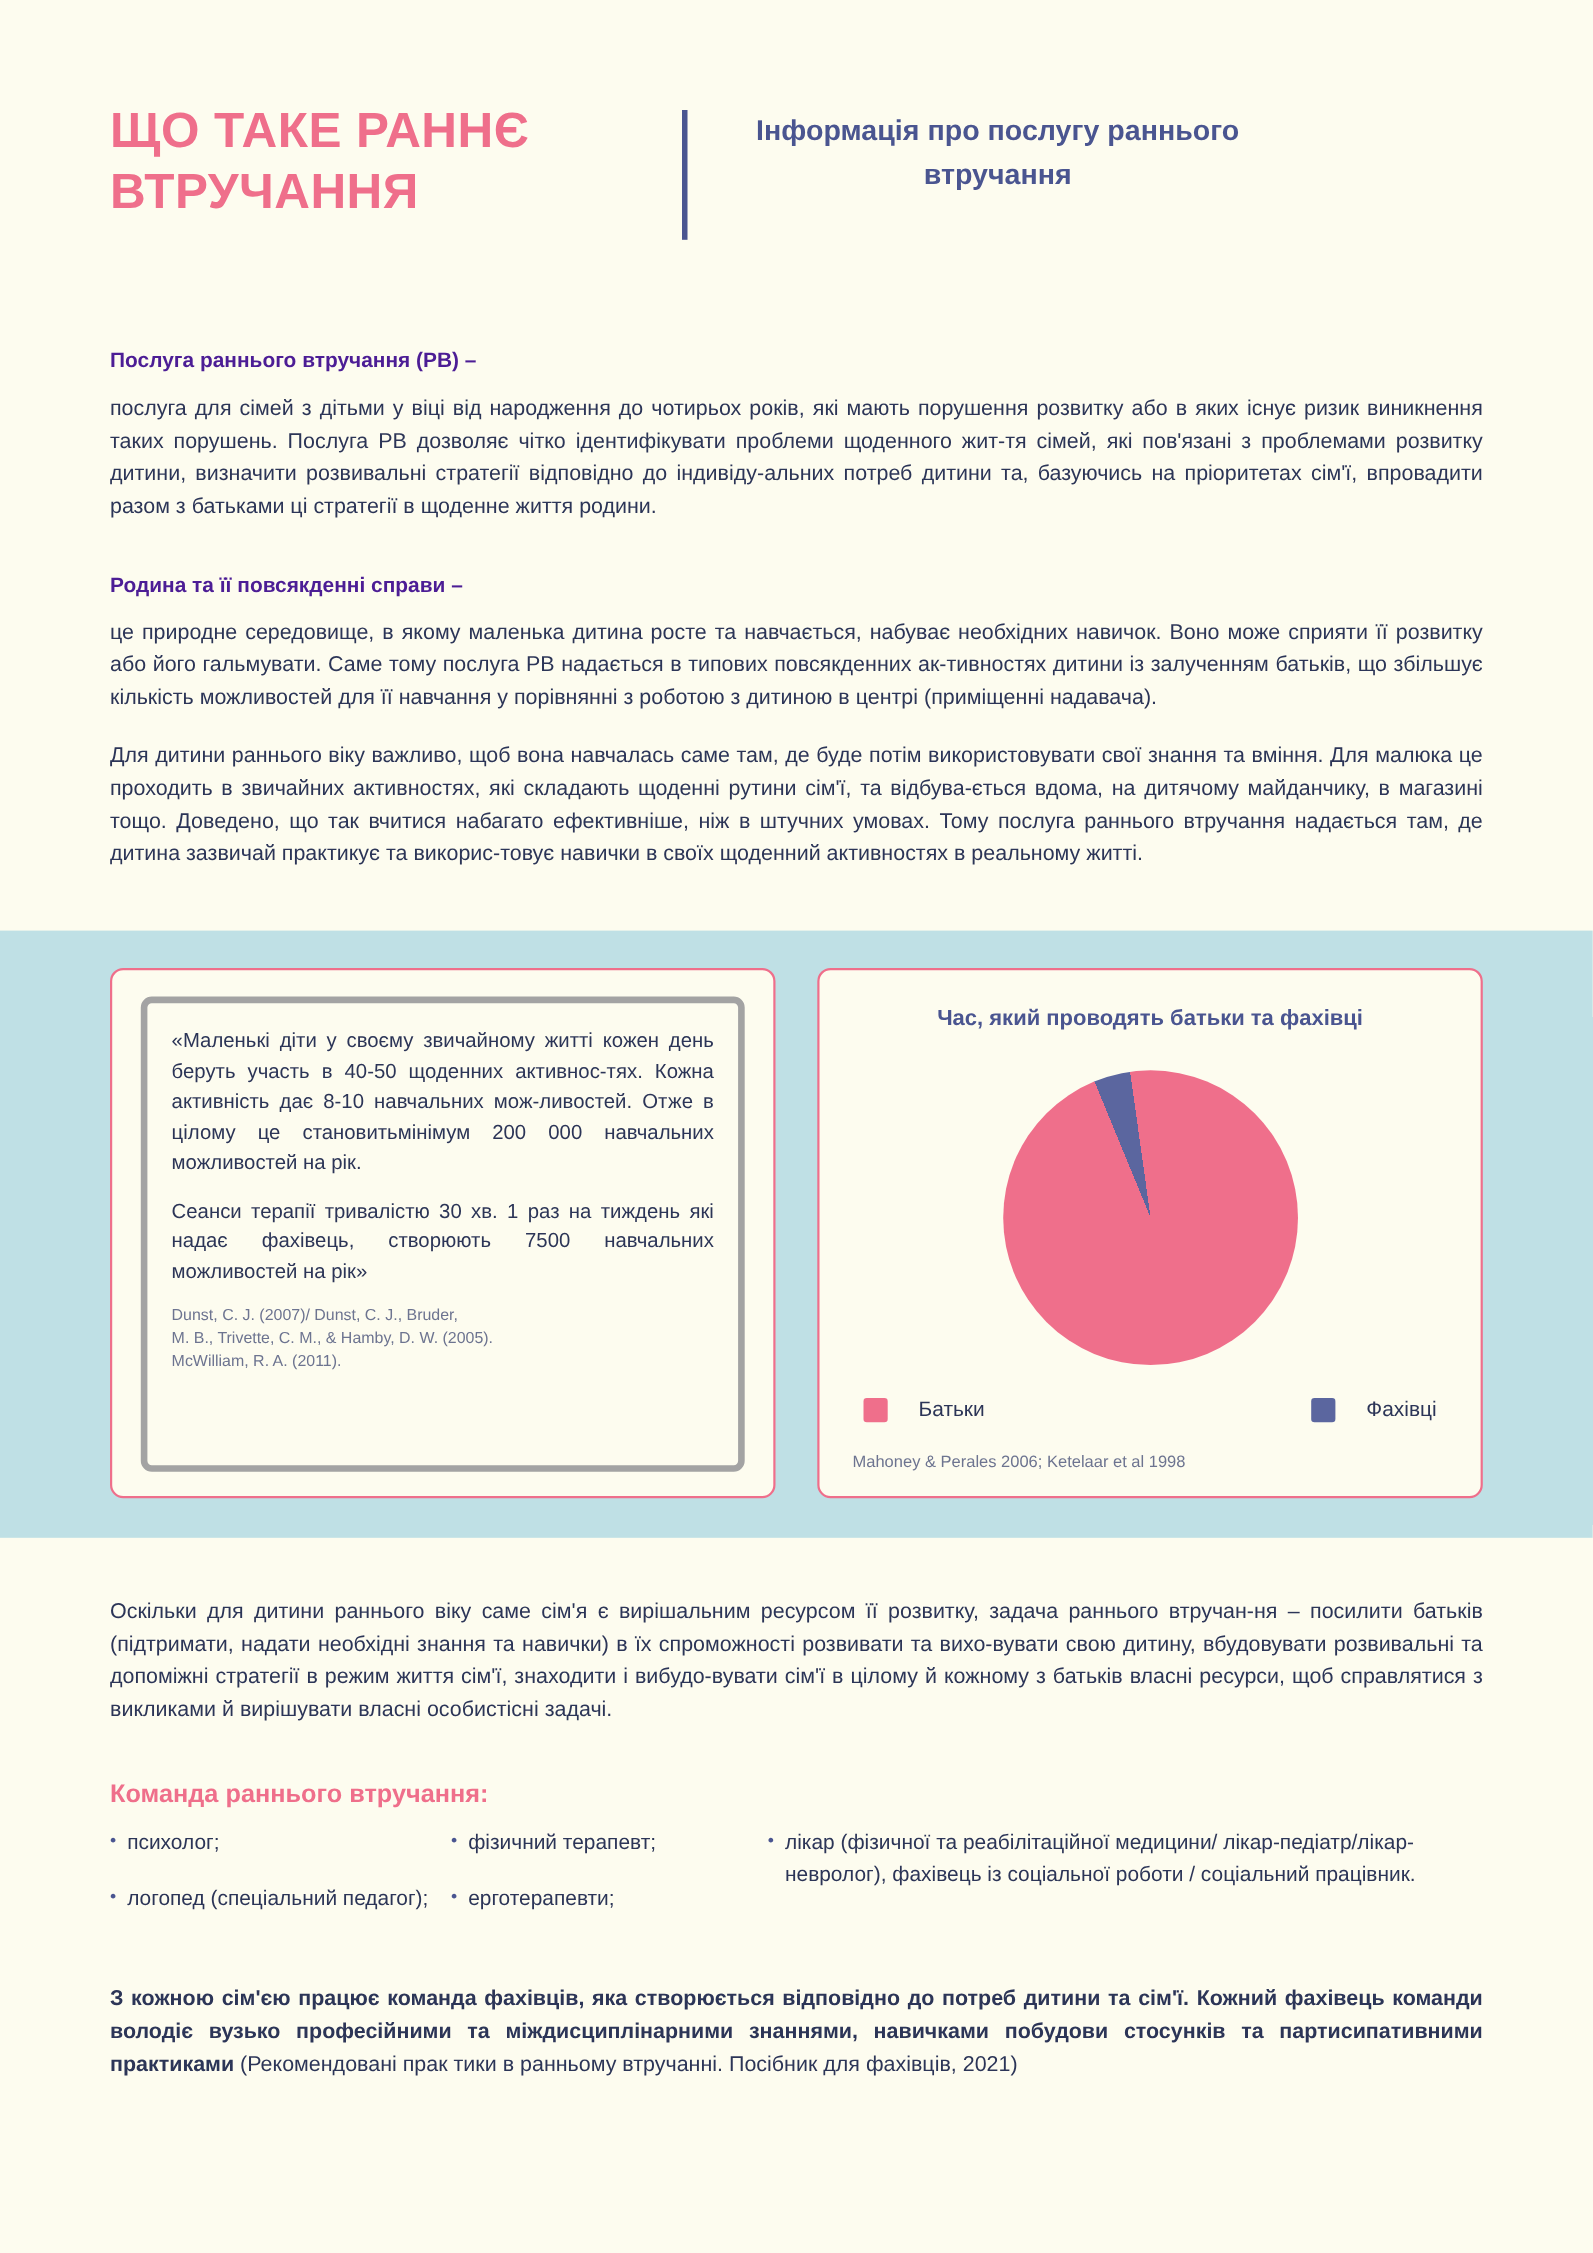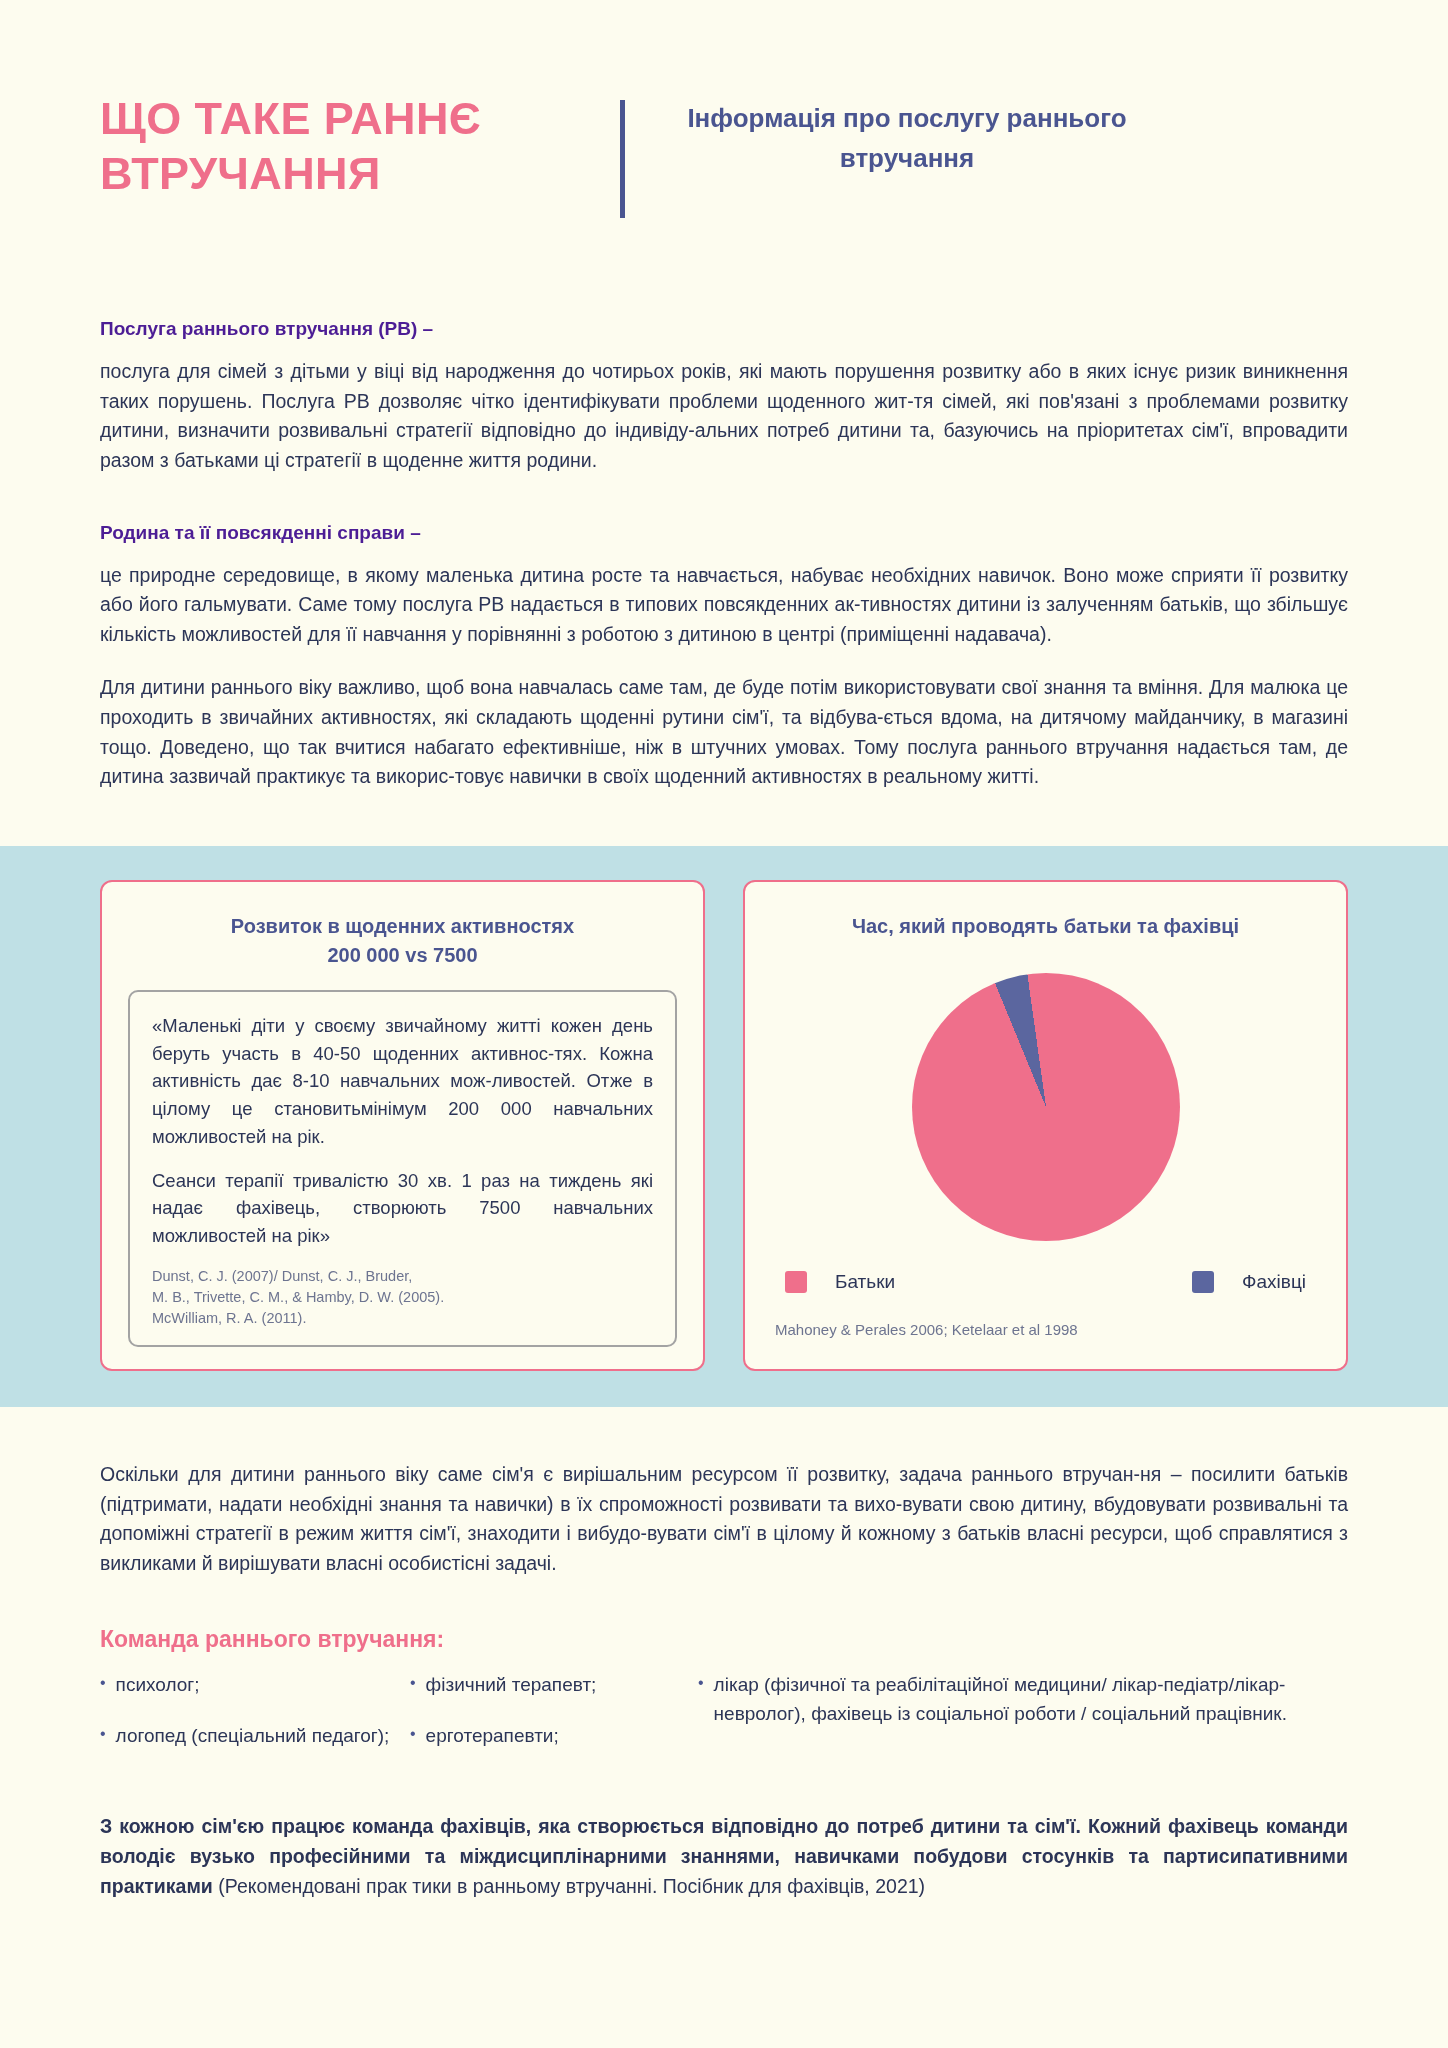--- a/index.html
+++ b/index.html
@@ -101,21 +101,21 @@
   }
   .card-title {
     text-align: center;
     font-size: 20px;
     font-weight: bold;
     color: #4a5590;
     line-height: 1.45;
     margin: 6px 0 20px 0;
   }
   .quote-box {
-    border: 2px solid #a3a3a3;
+    border: 6px solid #a3a3a3;
     border-radius: 10px;
     padding: 20px 22px 16px 22px;
     flex: 1;
   }
   .quote-box p {
     margin: 0 0 16px 0;
     font-size: 18.5px;
     line-height: 1.5;
     color: #2c3557;
     text-align: justify;
@@ -229,24 +229,20 @@
 
     <p class="lead second">Родина та її повсякденні справи –</p>
     <p class="body">це природне середовище, в якому маленька дитина росте та навчається, набуває необхідних навичок. Воно може сприяти її розвитку або його гальмувати. Саме тому послуга РВ надається в типових повсякденних ак-тивностях дитини із залученням батьків, що  збільшує кількість можливостей для її навчання у порівнянні з роботою з дитиною в центрі (приміщенні надавача).</p>
     <p class="body tight">Для дитини раннього віку важливо, щоб вона навчалась саме там, де буде потім використовувати свої знання та вміння. Для малюка це проходить  в звичайних активностях, які складають щоденні рутини сім'ї,  та відбува-ється вдома, на дитячому майданчику, в магазині тощо. Доведено, що так вчитися набагато ефективніше, ніж в штучних умовах. Тому послуга раннього втручання надається там, де дитина зазвичай практикує та викорис-товує навички в своїх щоденний активностях в реальному житті.</p>
   </div>
 
   <div class="panel">
     <div class="panel-inner">
 
       <div class="card">
-        <div class="card-title">
-          <div>Розвиток в щоденних активностях</div>
-          <div>200 000 vs 7500</div>
-        </div>
         <div class="quote-box">
           <p>«Маленькі діти у своєму звичайному житті кожен день беруть участь в 40-50 щоденних активнос-тях. Кожна активність дає 8-10 навчальних мож-ливостей. Отже в цілому це становитьмінімум 200 000 навчальних можливостей на рік.</p>
           <p>Сеанси терапії тривалістю 30 хв. 1 раз на тиждень які надає фахівець, створюють 7500 навчальних можливостей на рік»</p>
           <div class="refs">
             <span>Dunst, C. J. (2007)/ Dunst, C. J., Bruder,</span>
             <span>M. B., Trivette, C. M., &amp; Hamby, D. W. (2005).</span>
             <span>McWilliam, R. A. (2011).</span>
           </div>
         </div>
       </div>

